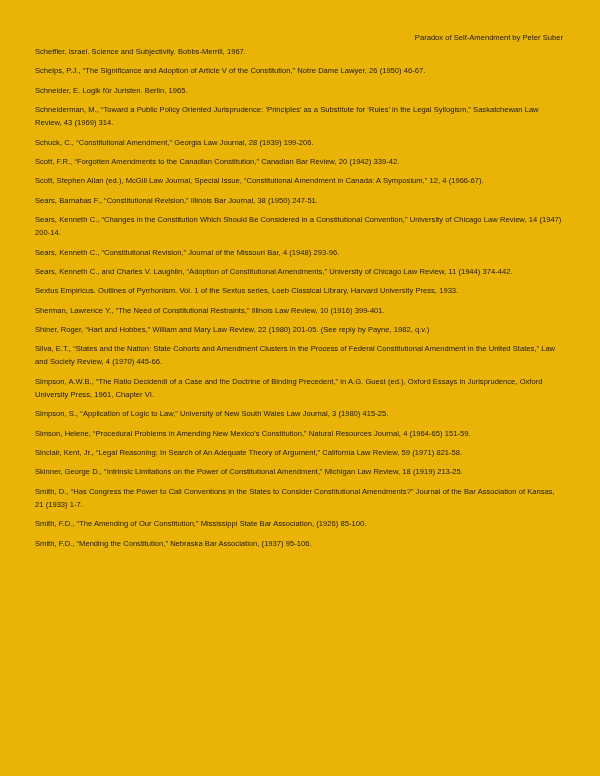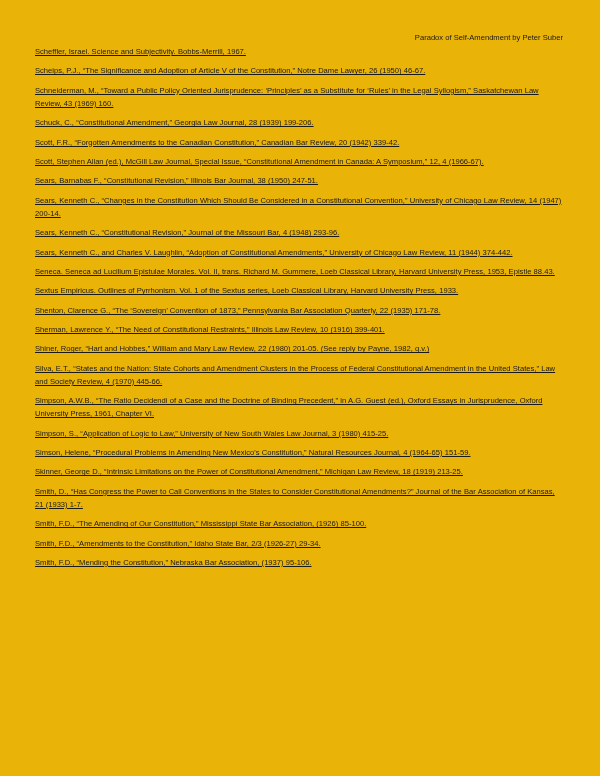--- a/index.html
+++ b/index.html
@@ -29,58 +29,56 @@
     margin: 0 0 1px 0;
     color: #1a1a1a;
   }
   .entry {
     font-size: 7.6px;
     line-height: 13px;
     text-align: left;
     margin: 0 0 6.4px 0;
     color: #1a1a1a;
     word-spacing: 0.1px;
-    text-decoration: underline;
   }
   .page-number {
     font-size: 7.6px;
     line-height: 13px;
     text-align: center;
     margin: 0;
     color: #1a1a1a;
   }
 </style>
 </head>
 <body>
 
 <div class="page">
   <div class="content">
     <p class="running-head">Paradox of Self-Amendment by Peter Suber</p>
 
     <div>
       <p class="entry">Scheffler, Israel. Science and Subjectivity. Bobbs-Merrill, 1967.</p>
       <p class="entry">Scheips, P.J., “The Significance and Adoption of Article V of the Constitution,” Notre Dame Lawyer, 26 (1950) 46-67.</p>
-      <p class="entry">Schneiderman, M., “Toward a Public Policy Oriented Jurisprudence: ‘Principles’ as a Substitute for ‘Rules’ in the Legal Syllogism,” Saskatchewan Law Review, 43 (1969) 160.</p>
+      <p class="entry">Schneider, E. Logik für Juristen. Berlin, 1965.</p>
+      <p class="entry">Schneiderman, M., “Toward a Public Policy Oriented Jurisprudence: ‘Principles’ as a Substitute for ‘Rules’ in the Legal Syllogism,” Saskatchewan Law Review, 43 (1969) 314.</p>
       <p class="entry">Schuck, C., “Constitutional Amendment,” Georgia Law Journal, 28 (1939) 199-206.</p>
       <p class="entry">Scott, F.R., “Forgotten Amendments to the Canadian Constitution,” Canadian Bar Review, 20 (1942) 339-42.</p>
       <p class="entry">Scott, Stephen Allan (ed.), McGill Law Journal, Special Issue, “Constitutional Amendment in Canada: A Symposium,” 12, 4 (1966-67).</p>
       <p class="entry">Sears, Barnabas F., “Constitutional Revision,” Illinois Bar Journal, 38 (1950) 247-51.</p>
       <p class="entry">Sears, Kenneth C., “Changes in the Constitution Which Should Be Considered in a Constitutional Convention,” University of Chicago Law Review, 14 (1947) 200-14.</p>
       <p class="entry">Sears, Kenneth C., “Constitutional Revision,” Journal of the Missouri Bar, 4 (1948) 293-96.</p>
       <p class="entry">Sears, Kenneth C., and Charles V. Laughlin, “Adoption of Constitutional Amendments,” University of Chicago Law Review, 11 (1944) 374-442.</p>
-      <p class="entry">Seneca. Seneca ad Lucilium Epistulae Morales. Vol. II, trans. Richard M. Gummere, Loeb Classical Library, Harvard University Press, 1953, Epistle 88.43.</p>
       <p class="entry">Sextus Empiricus. Outlines of Pyrrhonism. Vol. 1 of the Sextus series, Loeb Classical Library, Harvard University Press, 1933.</p>
-      <p class="entry">Shenton, Clarence G., “The ‘Sovereign’ Convention of 1873,” Pennsylvania Bar Association Quarterly, 22 (1935) 171-78.</p>
       <p class="entry">Sherman, Lawrence Y., “The Need of Constitutional Restraints,” Illinois Law Review, 10 (1916) 399-401.</p>
       <p class="entry">Shiner, Roger, “Hart and Hobbes,” William and Mary Law Review, 22 (1980) 201-05. (See reply by Payne, 1982, q.v.)</p>
       <p class="entry">Silva, E.T., “States and the Nation: State Cohorts and Amendment Clusters in the Process of Federal Constitutional Amendment in the United States,” Law and Society Review, 4 (1970) 445-66.</p>
       <p class="entry">Simpson, A.W.B., “The Ratio Decidendi of a Case and the Doctrine of Binding Precedent,” in A.G. Guest (ed.), Oxford Essays in Jurisprudence, Oxford University Press, 1961, Chapter VI.</p>
       <p class="entry">Simpson, S., “Application of Logic to Law,” University of New South Wales Law Journal, 3 (1980) 415-25.</p>
       <p class="entry">Simson, Helene, “Procedural Problems in Amending New Mexico's Constitution,” Natural Resources Journal, 4 (1964-65) 151-59.</p>
+      <p class="entry">Sinclair, Kent, Jr., “Legal Reasoning: In Search of An Adequate Theory of Argument,” California Law Review, 59 (1971) 821-58.</p>
       <p class="entry">Skinner, George D., “Intrinsic Limitations on the Power of Constitutional Amendment,” Michigan Law Review, 18 (1919) 213-25.</p>
       <p class="entry">Smith, D., “Has Congress the Power to Call Conventions in the States to Consider Constitutional Amendments?” Journal of the Bar Association of Kansas, 21 (1933) 1-7.</p>
       <p class="entry">Smith, F.D., “The Amending of Our Constitution,” Mississippi State Bar Association, (1926) 85-100.</p>
-      <p class="entry">Smith, F.D., “Amendments to the Constitution,” Idaho State Bar, 2/3 (1926-27) 29-34.</p>
       <p class="entry">Smith, F.D., “Mending the Constitution,” Nebraska Bar Association, (1937) 95-106.</p>
     </div>
 
   </div>
 </div>
 
 </body></html>

